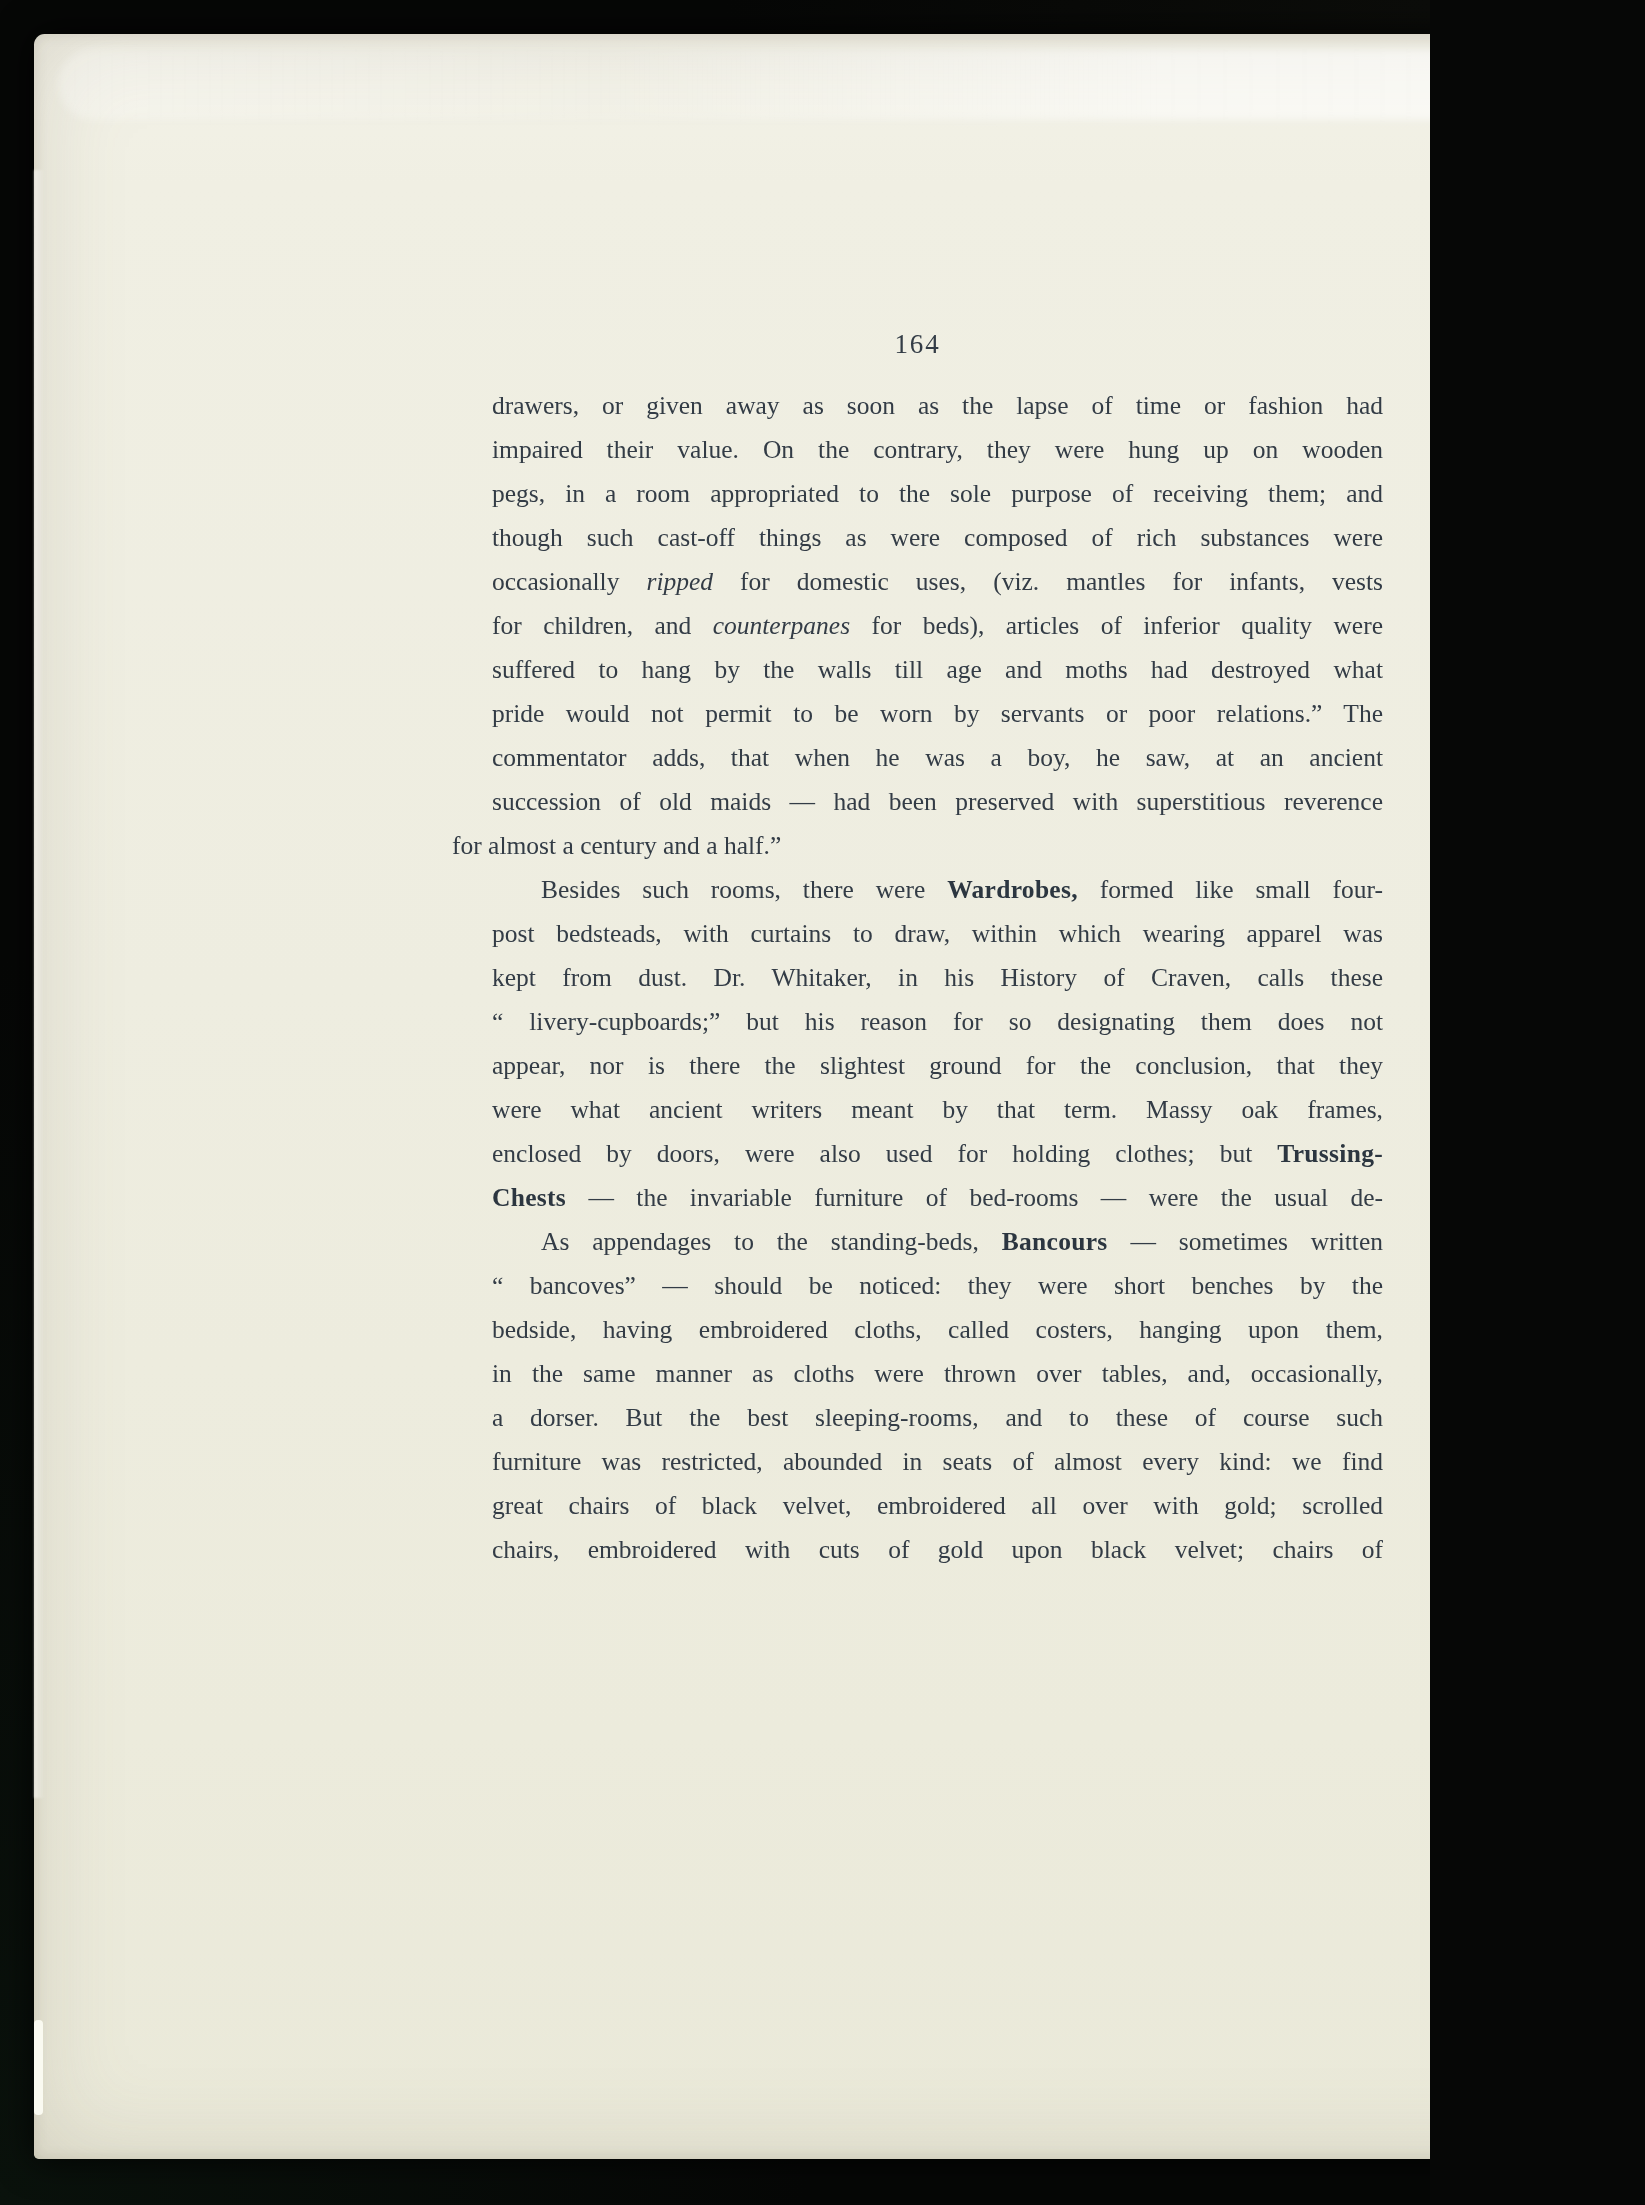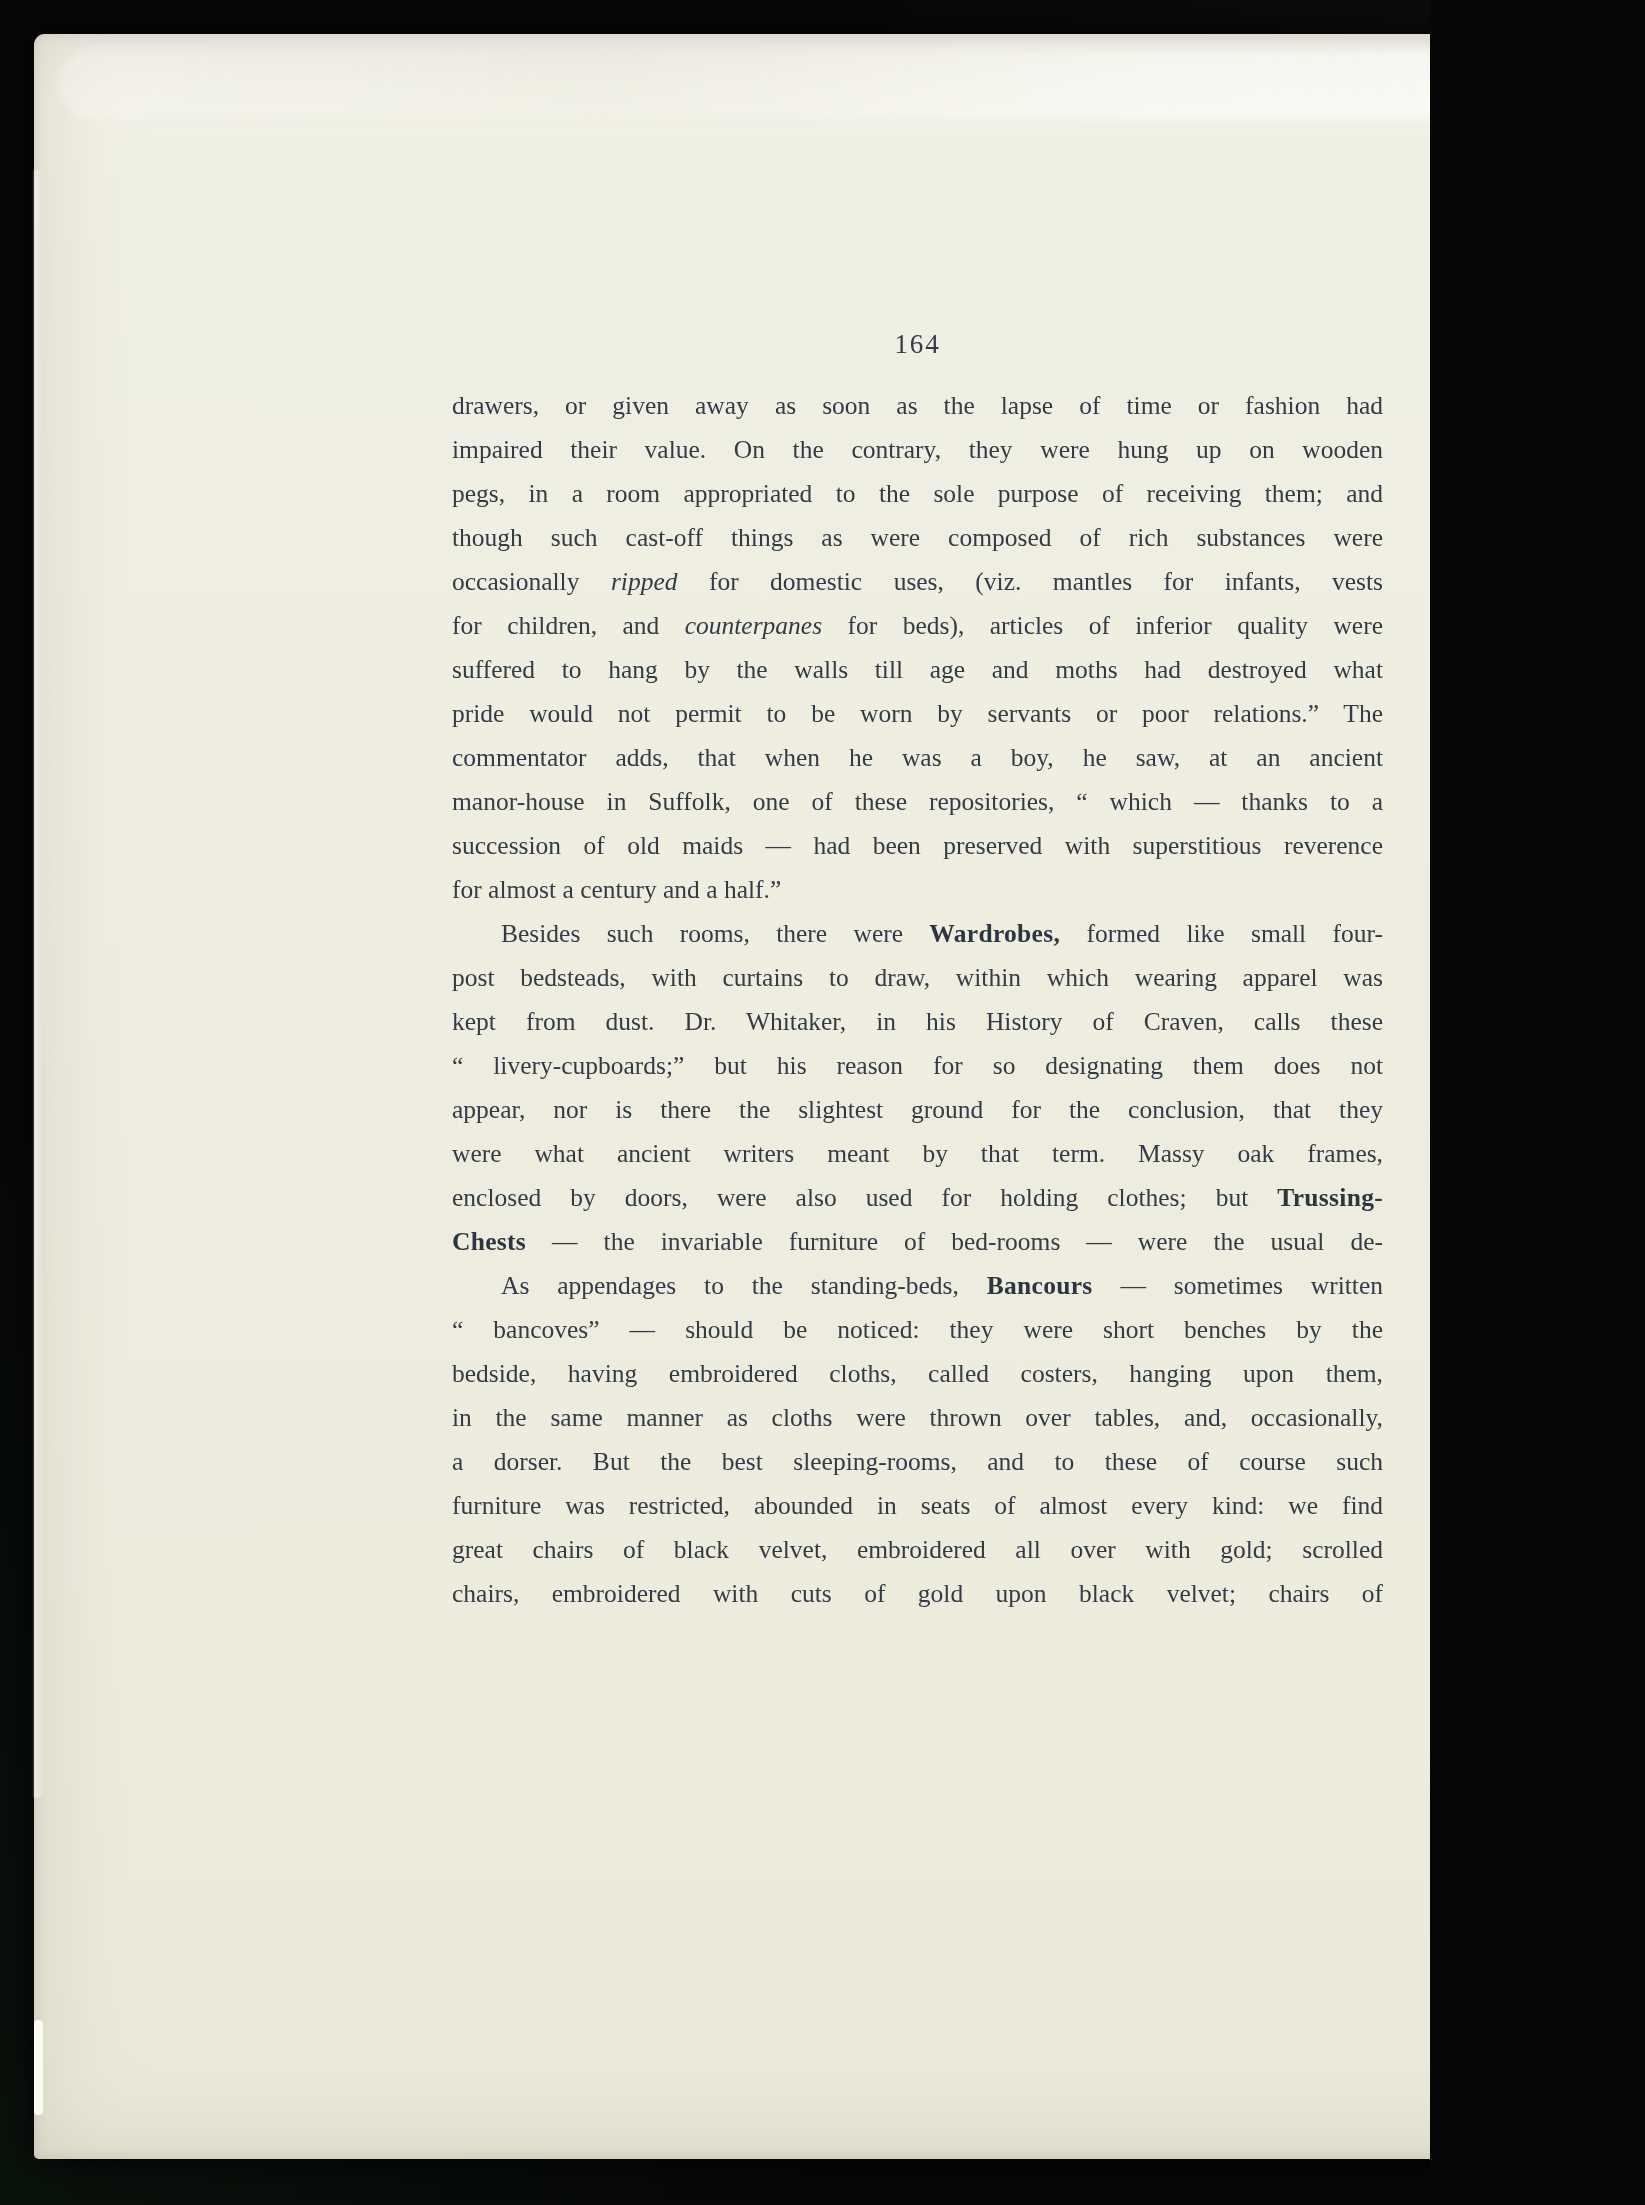--- a/index.html
+++ b/index.html
@@ -78,20 +78,21 @@
     color: #333c46;
     font-size: 25.5px;
     line-height: 44px;
   }
   .line {
     text-align: justify;
     white-space: normal;
   }
   .line.j {
     text-align-last: justify;
+    margin-left: 40px;
     -moz-text-align-last: justify;
   }
   .line.ind {
     text-indent: 49px;
   }
   .line em {
   }
   .blackletter {
     font-weight: bold;
     letter-spacing: 0.3px;
@@ -111,21 +112,20 @@
   <div class="text-block">
       <div class="line j"><span>drawers, or given away as soon as the lapse of time or fashion had</span></div>
       <div class="line j"><span>impaired their value.  On the contrary, they were hung up on wooden</span></div>
       <div class="line j"><span>pegs, in a room appropriated to the sole purpose of receiving them; and</span></div>
       <div class="line j"><span>though such cast-off things as were composed of rich substances were</span></div>
       <div class="line j"><span>occasionally </span><em>ripped</em><span> for domestic uses, (viz. mantles for infants, vests</span></div>
       <div class="line j"><span>for children, and </span><em>counterpanes</em><span> for beds), articles of inferior quality were</span></div>
       <div class="line j"><span>suffered to hang by the walls till age and moths had destroyed what</span></div>
       <div class="line j"><span>pride would not permit to be worn by servants or poor relations.”  The</span></div>
       <div class="line j"><span>commentator adds, that when he was a boy, he saw, at an ancient</span></div>
-      <div class="line j"><span>manor-house in Suffolk, one of these repositories, “ which — thanks to a</span></div>
       <div class="line j"><span>succession of old maids — had been preserved with superstitious reverence</span></div>
       <div class="line"><span>for almost a century and a half.”</span></div>
       <div class="line j ind"><span>Besides such rooms, there were </span><span class="blackletter">Wardrobes,</span><span> formed like small four-</span></div>
       <div class="line j"><span>post bedsteads, with curtains to draw, within which wearing apparel was</span></div>
       <div class="line j"><span>kept from dust.  Dr. Whitaker, in his History of Craven, calls these</span></div>
       <div class="line j"><span>“ livery-cupboards;” but his reason for so designating them does not</span></div>
       <div class="line j"><span>appear, nor is there the slightest ground for the conclusion, that they</span></div>
       <div class="line j"><span>were what ancient writers meant by that term.  Massy oak frames,</span></div>
       <div class="line j"><span>enclosed by doors, were also used for holding clothes; but </span><span class="blackletter">Trussing-</span></div>
       <div class="line j"><span class="blackletter">Chests</span><span> — the invariable furniture of bed-rooms — were the usual de-</span></div>

